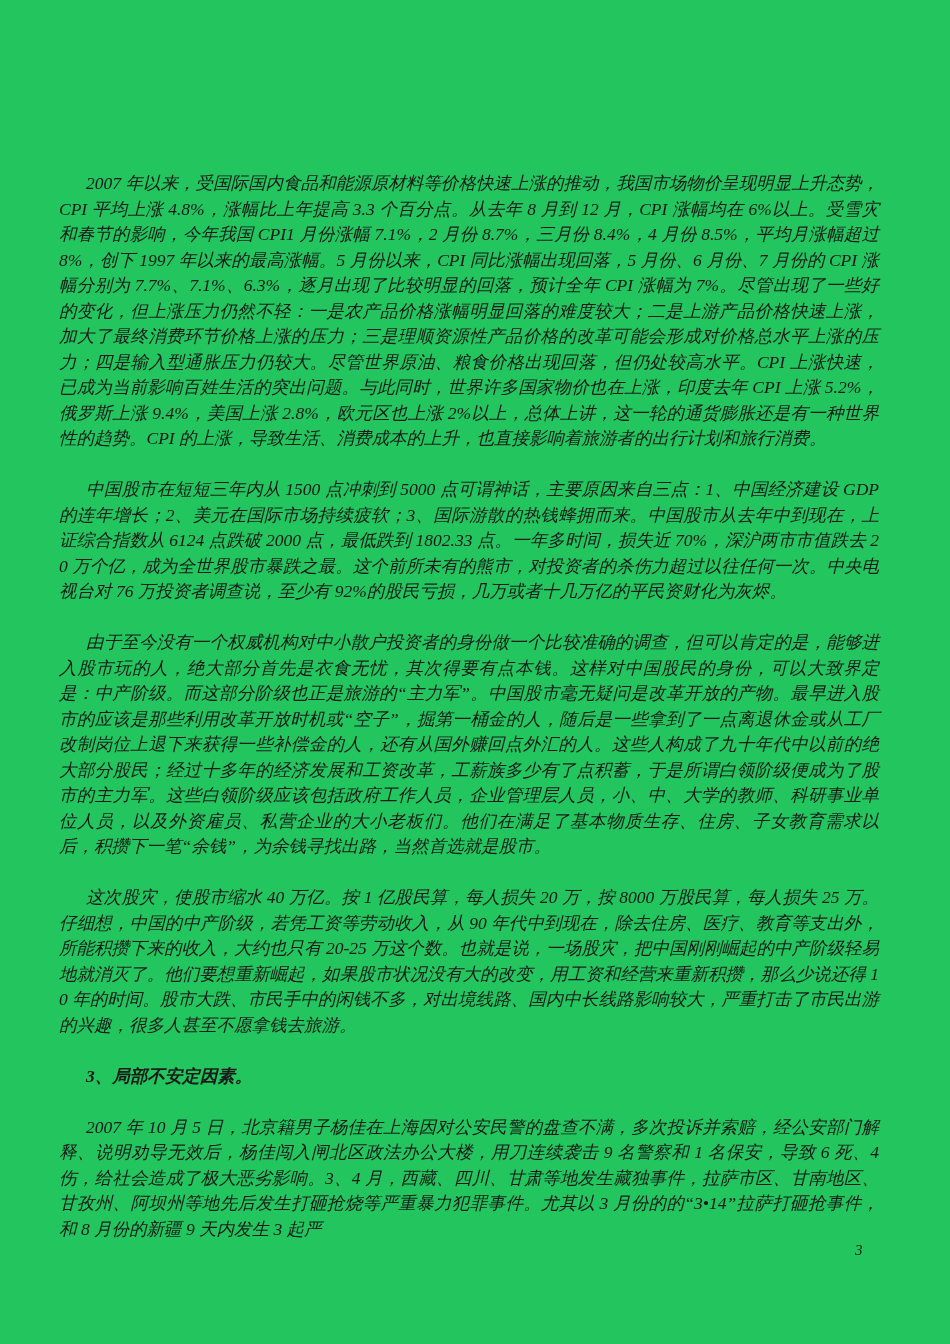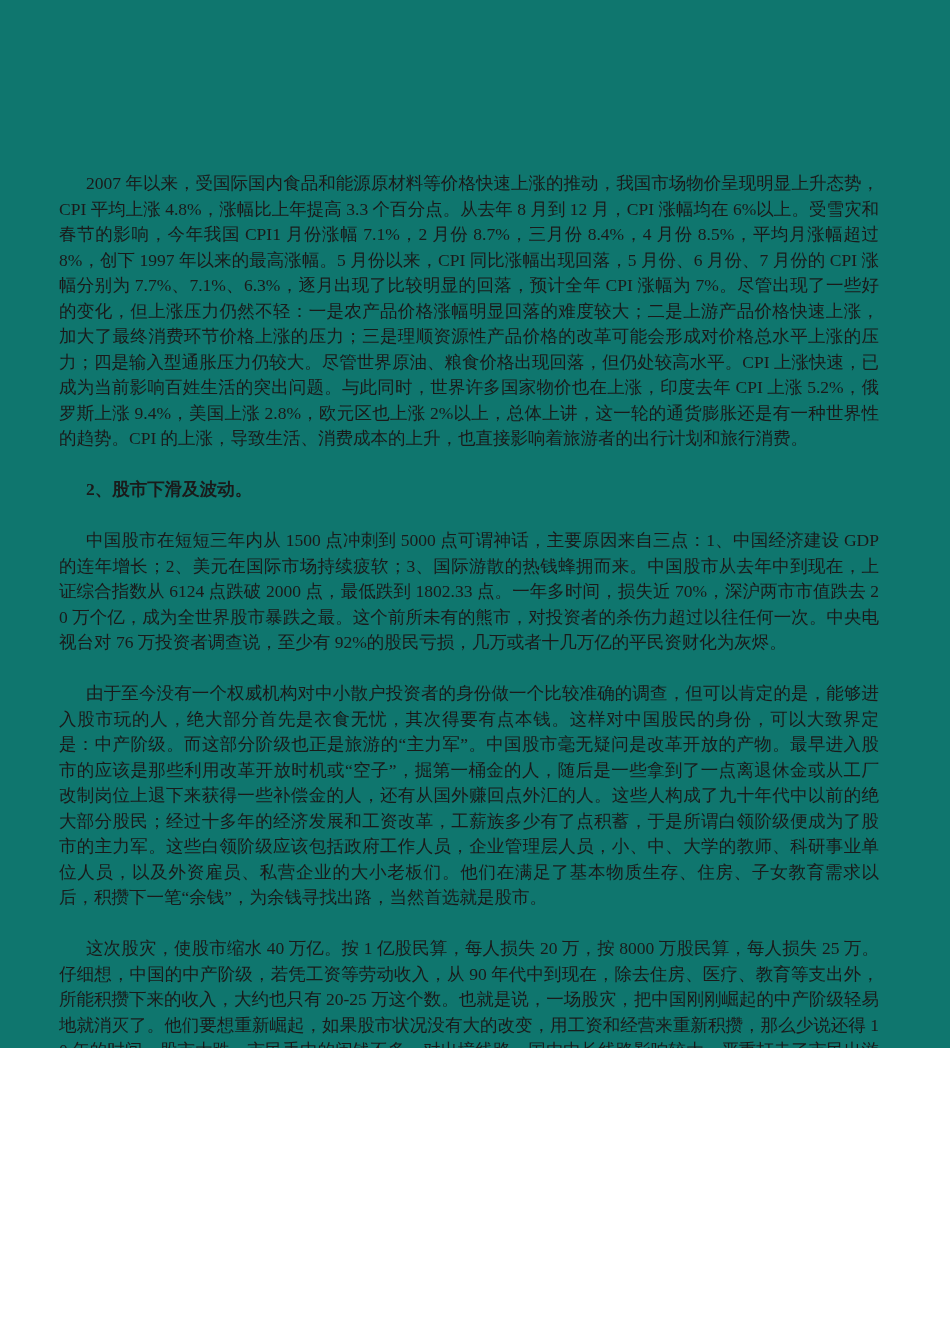--- a/index.html
+++ b/index.html
@@ -3,25 +3,26 @@
 <meta charset="utf-8">
 <style>
   html, body {
     margin: 0;
     padding: 0;
     background: #ffffff;
   }
   .doc-page {
     position: relative;
     width: 950px;
-    height: 1048px;
-    background: #0f766e;
+    height: 1344px;
+    background: #22c55e;
     overflow: hidden;
     color: #1a1a1a;
     font-family: "Liberation Serif", "DejaVu Serif", serif;
+    font-style: italic;
   }
   .doc-body {
     position: absolute;
     left: 59px;
     top: 171px;
     width: 820px;
   }
   .para {
     margin: 0 0 25.5px 0;
     font-size: 17.5px;
@@ -46,19 +47,20 @@
     line-height: 20px;
     color: #1a1a1a;
   }
 </style>
 </head>
 <body>
 
 <div class="doc-page">
   <div class="doc-body">
     <p class="para">2007 年以来，受国际国内食品和能源原材料等价格快速上涨的推动，我国市场物价呈现明显上升态势，CPI 平均上涨 4.8%，涨幅比上年提高 3.3 个百分点。从去年 8 月到 12 月，CPI 涨幅均在 6%以上。受雪灾和春节的影响，今年我国 CPI1 月份涨幅 7.1%，2 月份 8.7%，三月份 8.4%，4 月份 8.5%，平均月涨幅超过 8%，创下 1997 年以来的最高涨幅。5 月份以来，CPI 同比涨幅出现回落，5 月份、6 月份、7 月份的 CPI 涨幅分别为 7.7%、7.1%、6.3%，逐月出现了比较明显的回落，预计全年 CPI 涨幅为 7%。尽管出现了一些好的变化，但上涨压力仍然不轻：一是农产品价格涨幅明显回落的难度较大；二是上游产品价格快速上涨，加大了最终消费环节价格上涨的压力；三是理顺资源性产品价格的改革可能会形成对价格总水平上涨的压力；四是输入型通胀压力仍较大。尽管世界原油、粮食价格出现回落，但仍处较高水平。CPI 上涨快速，已成为当前影响百姓生活的突出问题。与此同时，世界许多国家物价也在上涨，印度去年 CPI 上涨 5.2%，俄罗斯上涨 9.4%，美国上涨 2.8%，欧元区也上涨 2%以上，总体上讲，这一轮的通货膨胀还是有一种世界性的趋势。CPI 的上涨，导致生活、消费成本的上升，也直接影响着旅游者的出行计划和旅行消费。</p>
-    <h2 class="heading">2、股市下滑及波动。</h2>
     <p class="para">中国股市在短短三年内从 1500 点冲刺到 5000 点可谓神话，主要原因来自三点：1、中国经济建设 GDP 的连年增长；2、美元在国际市场持续疲软；3、国际游散的热钱蜂拥而来。中国股市从去年中到现在，上证综合指数从 6124 点跌破 2000 点，最低跌到 1802.33 点。一年多时间，损失近 70%，深沪两市市值跌去 20 万个亿，成为全世界股市暴跌之最。这个前所未有的熊市，对投资者的杀伤力超过以往任何一次。中央电视台对 76 万投资者调查说，至少有 92%的股民亏损，几万或者十几万亿的平民资财化为灰烬。</p>
     <p class="para">由于至今没有一个权威机构对中小散户投资者的身份做一个比较准确的调查，但可以肯定的是，能够进入股市玩的人，绝大部分首先是衣食无忧，其次得要有点本钱。这样对中国股民的身份，可以大致界定是：中产阶级。而这部分阶级也正是旅游的“主力军”。中国股市毫无疑问是改革开放的产物。最早进入股市的应该是那些利用改革开放时机或“空子”，掘第一桶金的人，随后是一些拿到了一点离退休金或从工厂改制岗位上退下来获得一些补偿金的人，还有从国外赚回点外汇的人。这些人构成了九十年代中以前的绝大部分股民；经过十多年的经济发展和工资改革，工薪族多少有了点积蓄，于是所谓白领阶级便成为了股市的主力军。这些白领阶级应该包括政府工作人员，企业管理层人员，小、中、大学的教师、科研事业单位人员，以及外资雇员、私营企业的大小老板们。他们在满足了基本物质生存、住房、子女教育需求以后，积攒下一笔“余钱”，为余钱寻找出路，当然首选就是股市。</p>
     <p class="para">这次股灾，使股市缩水 40 万亿。按 1 亿股民算，每人损失 20 万，按 8000 万股民算，每人损失 25 万。仔细想，中国的中产阶级，若凭工资等劳动收入，从 90 年代中到现在，除去住房、医疗、教育等支出外，所能积攒下来的收入，大约也只有 20-25 万这个数。也就是说，一场股灾，把中国刚刚崛起的中产阶级轻易地就消灭了。他们要想重新崛起，如果股市状况没有大的改变，用工资和经营来重新积攒，那么少说还得 10 年的时间。股市大跌、市民手中的闲钱不多，对出境线路、国内中长线路影响较大，严重打击了市民出游的兴趣，很多人甚至不愿拿钱去旅游。</p>
+    <h2 class="heading">3、局部不安定因素。</h2>
+    <p class="para">2007 年 10 月 5 日，北京籍男子杨佳在上海因对公安民警的盘查不满，多次投诉并索赔，经公安部门解释、说明劝导无效后，杨佳闯入闸北区政法办公大楼，用刀连续袭击 9 名警察和 1 名保安，导致 6 死、4 伤，给社会造成了极大恶劣影响。3、4 月，西藏、四川、甘肃等地发生藏独事件，拉萨市区、甘南地区、甘孜州、阿坝州等地先后发生打砸抢烧等严重暴力犯罪事件。尤其以 3 月份的的“3•14”拉萨打砸抢事件，和 8 月份的新疆 9 天内发生 3 起严</p>
   </div>
   <div class="page-number">3</div>
 </div>
 
 </body></html>

